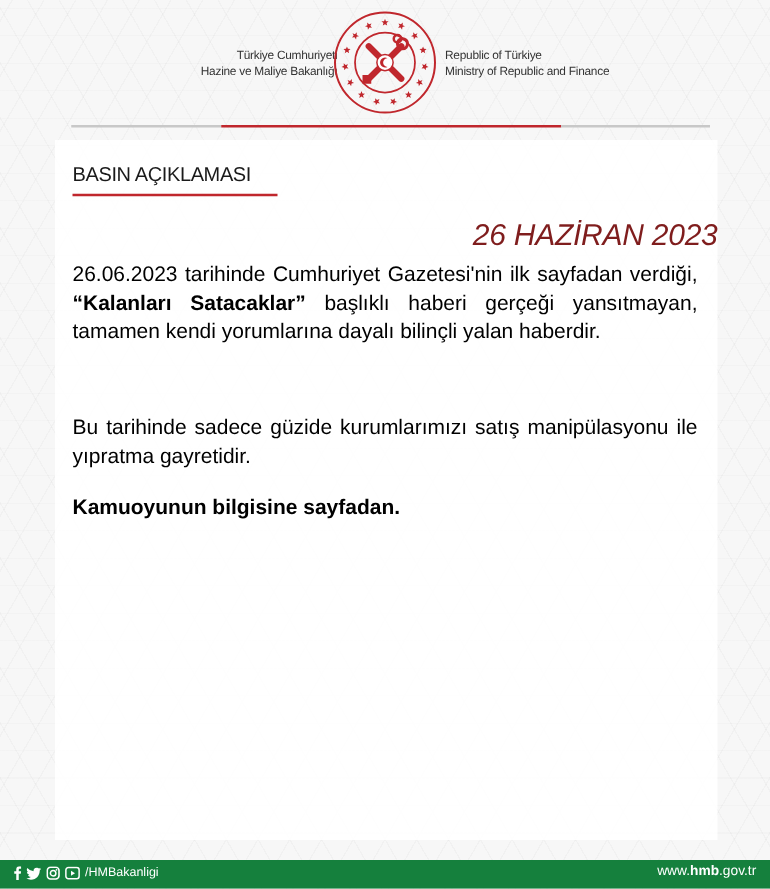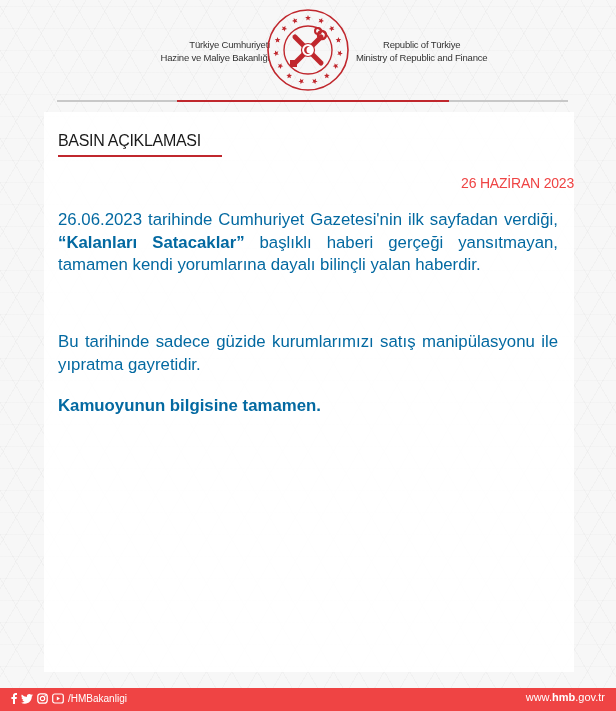--- a/index.html
+++ b/index.html
@@ -19,49 +19,49 @@
   .panel {
     position:absolute; left:44px; top:112px; width:530px; height:560px;
     background:rgba(255,255,255,0.92);
   }
   .org-left {
     position:absolute; right:346px; top:38px; text-align:right;
     font-family:"Liberation Sans Narrow","Liberation Sans", sans-serif;
     font-size:9.5px; line-height:13px; color:#333; letter-spacing:-0.2px;
   }
   .org-right {
-    position:absolute; left:356px; top:38px; text-align:center;
+    position:absolute; left:356px; top:38px; text-align:left;
     font-size:9.5px; line-height:13px; color:#333; letter-spacing:-0.2px;
   }
   .emblem { position:absolute; left:266px; top:8px; width:84px; height:84px; }
   .rule { position:absolute; top:100px; height:2px; }
   .rule.g1 { left:57px; width:120px; background:#c8c8c8; }
   .rule.r { left:177px; width:272px; background:#c0272d; }
   .rule.g2 { left:449px; width:119px; background:#c8c8c8; }
   .title {
     position:absolute; left:58px; top:132px;
     font-size:16px; font-weight:normal; color:#1a1a1a; letter-spacing:-0.3px;
   }
   .title-underline { position:absolute; left:58px; top:155px; width:164px; height:2px; background:#c0272d; }
   .date {
     position:absolute; right:42px; top:175px;
-    font-size:14px; color:#ef4444; letter-spacing:-0.2px;
+    font-size:24px; color:#7f1d1d; letter-spacing:-0.2px;font-style:italic;
   }
   .body-text {
     position:absolute; left:58px; width:500px;
-    font-size:16.8px; line-height:22.5px; color:#0369a1;
+    font-size:16.8px; line-height:22.5px; color:#000000;
     text-align:justify;
   }
   .p1 { top:209px; }
   .p2 { top:331px; }
   .p3 { top:395px; font-weight:bold; }
   .p1 b { font-weight:bold; }
   .footer {
     position:absolute; left:0; top:688px; width:616px; height:23px;
-    background:#ef4444; color:#fff;
+    background:#15803d; color:#fff;
   }
   .social { position:absolute; left:11px; top:5px; display:flex; align-items:center; gap:4px; font-size:10px; }
   .social .ic { display:inline-flex; align-items:center; justify-content:center; height:11px; }
   .handle { font-size:10px; margin-left:0; }
   .url { position:absolute; right:11px; top:3px; font-size:11px; }
   .url b { font-weight:bold; }
 </style>
 </head>
 <body>
 
@@ -120,21 +120,21 @@
 
 <div class="title">BASIN AÇIKLAMASI</div>
 <div class="title-underline"></div>
 
 <div class="date">26 HAZİRAN 2023</div>
 
 <div class="body-text p1"><span>26.06.2023 tarihinde Cumhuriyet Gazetesi'nin ilk sayfadan verdiği, </span><b>“Kalanları Satacaklar”</b><span> başlıklı haberi gerçeği yansıtmayan, tamamen kendi yorumlarına dayalı bilinçli yalan haberdir.</span></div>
 
 <div class="body-text p2">Bu tarihinde sadece güzide kurumlarımızı satış manipülasyonu ile yıpratma gayretidir.</div>
 
-<div class="body-text p3">Kamuoyunun bilgisine tamamen.</div>
+<div class="body-text p3">Kamuoyunun bilgisine sayfadan.</div>
 
 <div class="footer">
   <div class="social">
     <span class="ic">
       <svg width="6" height="11" viewBox="0 0 6 11">
           <path d="M4 11V6h1.6l.3-2H4V3c0-.6.2-1 1-1h1V.1C5.7 0 5.1 0 4.5 0 3 0 2 .9 2 2.6V4H.4v2H2v5z" fill="#fff"></path>
         </svg>
     </span>
     <span class="ic">
       <svg width="12" height="10" viewBox="0 0 24 20">

